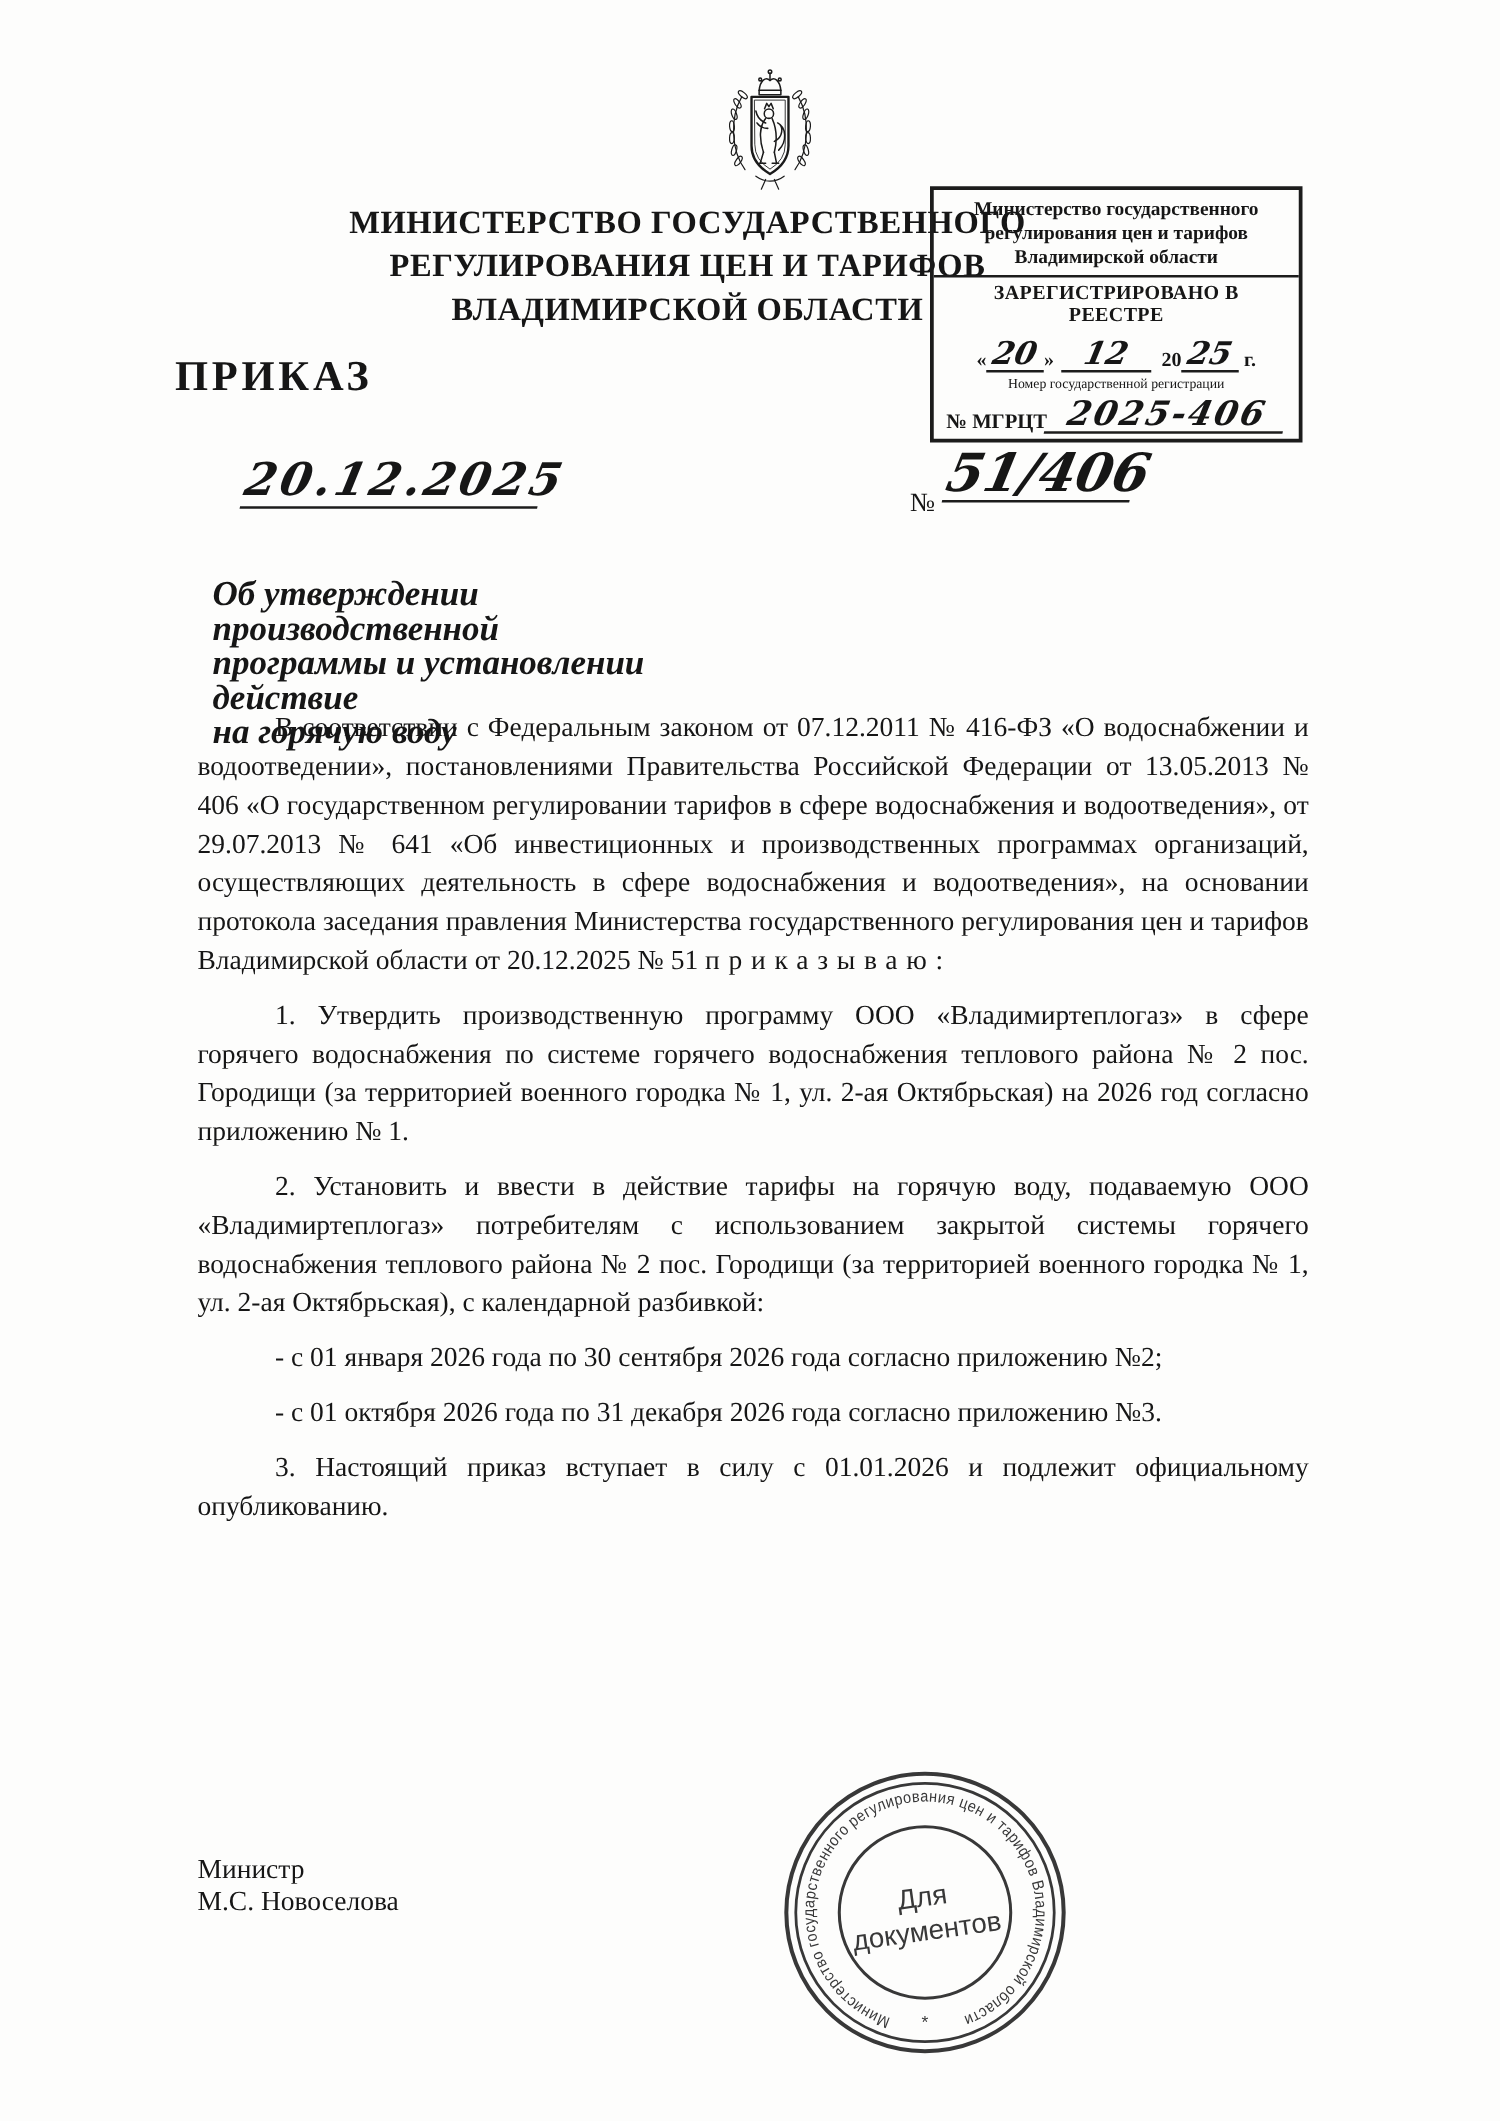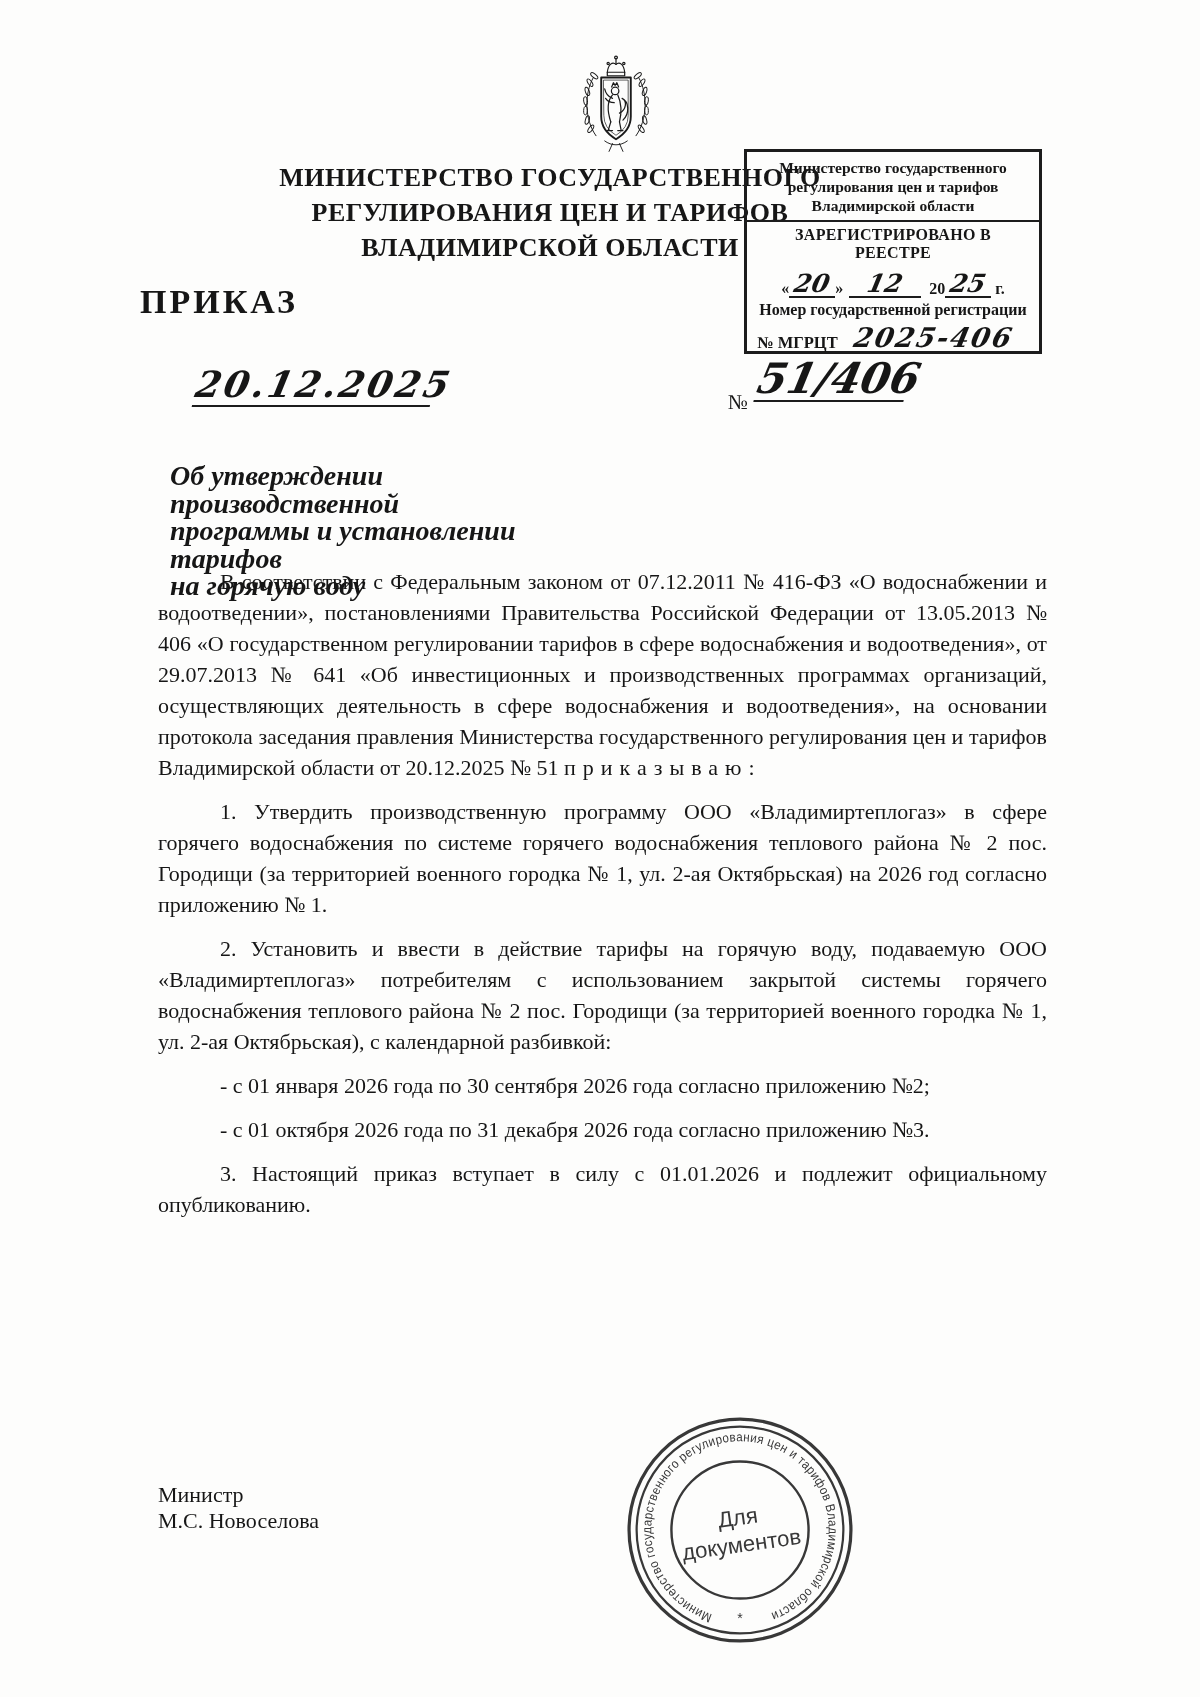--- a/index.html
+++ b/index.html
@@ -24,21 +24,21 @@
   
   .regbox{
     position:absolute;left:744px;top:149px;width:298px;height:205px;
     border:3px solid #1c1c1c;box-sizing:border-box;background:transparent;
     padding:6px 10px 4px 10px;font-family:"Liberation Serif",serif;
   }
   .regbox .org-lines{font-weight:bold;font-size:15.5px;line-height:19px;text-align:center;}
   .regbox .rule{border-top:2px solid #1c1c1c;margin:5px -10px 4px -10px;}
   .regbox .registered{font-weight:bold;font-size:16px;text-align:center;letter-spacing:.3px;}
   .regbox .daterow{display:flex;align-items:flex-end;justify-content:center;margin-top:2px;height:34px;font-weight:bold;font-size:16px;}
-  .regbox .regnum-label{font-weight:bold;font-size:16px;text-align:center;margin-top:3px;}
+  .regbox .regnum-label{font-weight:normal;font-size:11px;text-align:center;margin-top:3px;}
   .regbox .regnumrow{display:flex;align-items:flex-end;margin-top:0;height:34px;font-weight:bold;font-size:16.5px;justify-content:center;}
   .uline{border-bottom:2px solid #1c1c1c;}
   
   .hw{
     font-family:"DejaVu Serif",serif;font-style:italic;font-weight:bold;
     display:inline-block;transform:skewX(-12deg);line-height:1;
     white-space:nowrap;
   }
   .hw-day,.hw-month,.hw-year{width:46px;text-align:center;font-size:25px;}
   .hw-month{width:72px;}
@@ -156,21 +156,21 @@
       <span class="uline hw hw-regnum">2025-406</span>
     </div>
   </div>
 
   <div class="doc-date hw">20.12.2025</div>
   <div class="doc-num">№</div>
   <div class="doc-num-val hw">51/406</div>
 
   <div class="subject">
     <div>Об утверждении производственной</div>
-    <div>программы и установлении тарифов</div>
+    <div>программы и установлении действие</div>
     <div>на горячую воду</div>
   </div>
 
   <div class="body-text">
     <p><span>В соответствии с Федеральным законом от 07.12.2011 № 416-ФЗ «О водоснабжении и водоотведении», постановлениями Правительства Российской Федерации от 13.05.2013 № 406 «О государственном регулировании тарифов в сфере водоснабжения и водоотведения», от 29.07.2013 № 641 «Об инвестиционных и производственных программах организаций, осуществляющих деятельность в сфере водоснабжения и водоотведения», на основании протокола заседания правления Министерства государственного регулирования цен и тарифов Владимирской области от 20.12.2025 № 51 </span><span class="spaced">приказываю:</span></p>
     <p>1. Утвердить производственную программу ООО «Владимиртеплогаз» в сфере горячего водоснабжения по системе горячего водоснабжения теплового района № 2 пос. Городищи (за территорией военного городка № 1, ул. 2-ая Октябрьская) на 2026 год согласно приложению № 1.</p>
     <p>2. Установить и ввести в действие тарифы на горячую воду, подаваемую ООО «Владимиртеплогаз» потребителям с использованием закрытой системы горячего водоснабжения теплового района № 2 пос. Городищи (за территорией военного городка № 1, ул. 2-ая Октябрьская), с календарной разбивкой:</p>
     <p>- с 01 января 2026 года по 30 сентября 2026 года согласно приложению №2;</p>
     <p>- с 01 октября 2026 года по 31 декабря 2026 года согласно приложению №3.</p>
     <p>3. Настоящий приказ вступает в силу с 01.01.2026 и подлежит официальному опубликованию.</p>

